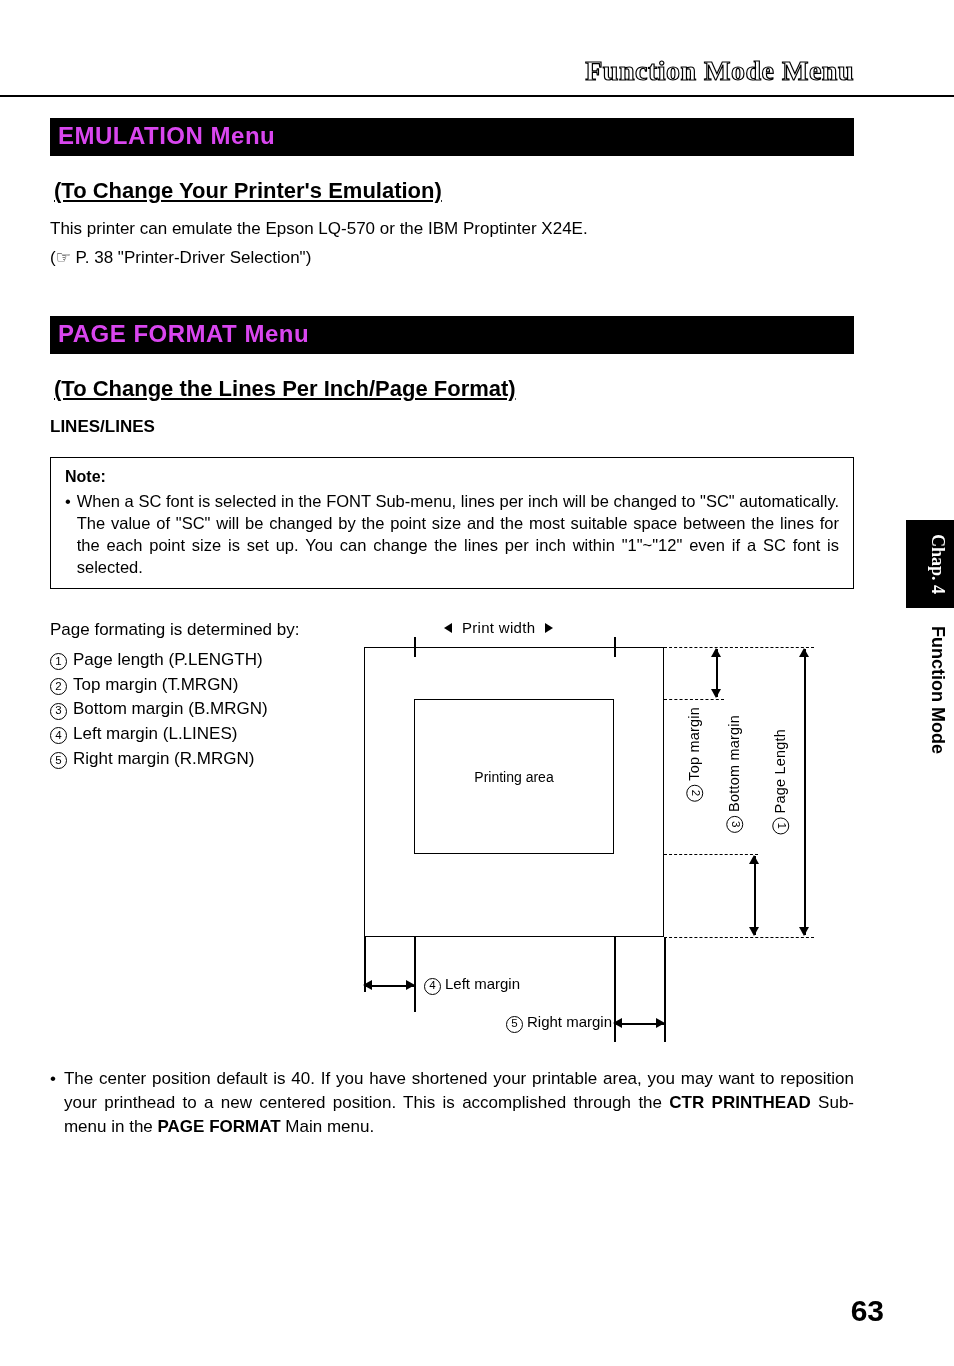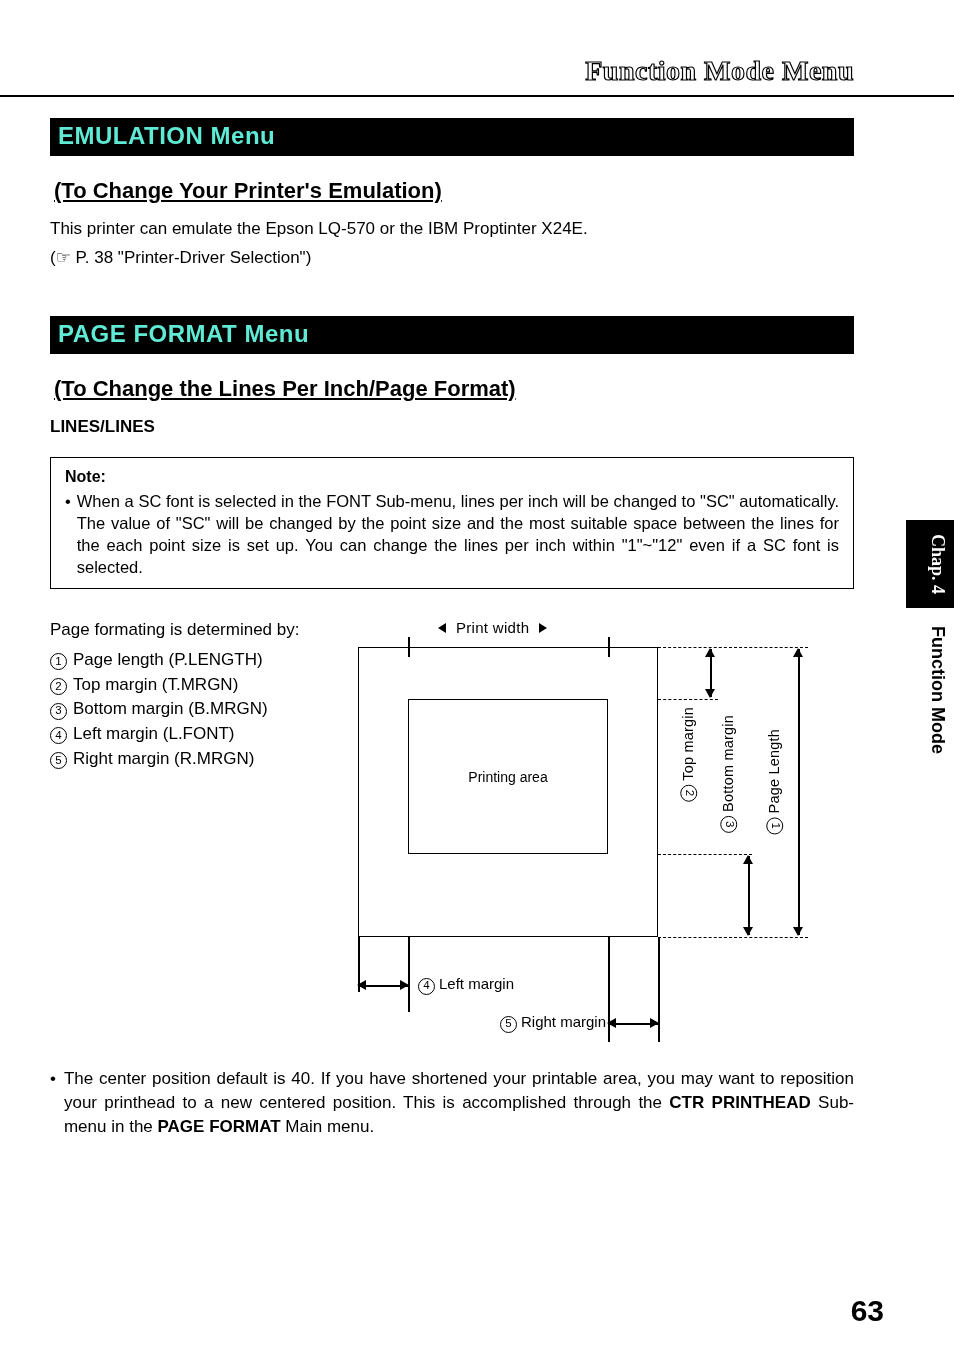--- a/index.html
+++ b/index.html
@@ -27,21 +27,21 @@
     font-family: Liberation Serif, serif;
     -webkit-text-stroke: 1.2px #000;
     -webkit-text-fill-color: #fff;
     letter-spacing: 0.5px;
   }
   .content {
     position: absolute;
     left: 50px; right: 100px; top: 118px;
   }
   .blackbar {
-    background: #000; color: #5eead4;
+    background: #000; color: #d946ef;
     font-size: 24px; font-weight: bold;
     padding: 4px 8px 6px 8px;
     margin-bottom: 22px;
     letter-spacing: 0.5px;
   }
   .subheading {
     font-size: 22px; font-weight: bold;
     margin: 0 0 14px 4px;
     text-decoration: underline;
   }
@@ -66,21 +66,21 @@
   }
   .notebox .bullet { margin-right: 6px; }
   .list { margin: 6px 0 0 0; padding: 0; list-style: none; }
   .list li { font-size: 17px; line-height: 1.45; }
   .circ {
     display: inline-flex; align-items: center; justify-content: center;
     width: 17px; height: 17px; border: 1.3px solid #000; border-radius: 50%;
     font-size: 11.5px; margin-right: 6px; line-height: 1;
   }
   .two-col {
-    display: flex; align-items: flex-start; gap: 8px; justify-content: center;
+    display: flex; align-items: flex-start; gap: 14px; justify-content: center;
   }
   .col-left { width: 300px; }
   .col-right { flex: 1; position: relative; }
 
   
   .diagram {
     position: relative;
     width: 455px; height: 420px;
     font-size: 14px;
   }
@@ -197,21 +197,21 @@
       </div>
     </div>
 
     <div class="two-col">
       <div class="col-left">
         <p class="body">Page formating is determined by:</p>
         <ul class="list">
           <li><span class="circ">1</span><span>Page length (P.LENGTH)</span></li>
           <li><span class="circ">2</span><span>Top margin (T.MRGN)</span></li>
           <li><span class="circ">3</span><span>Bottom margin (B.MRGN)</span></li>
-          <li><span class="circ">4</span><span>Left margin (L.FONT)</span></li>
+          <li><span class="circ">4</span><span>Left margin (L.LINES)</span></li>
           <li><span class="circ">5</span><span>Right margin (R.MRGN)</span></li>
         </ul>
       </div>
 
       <div class="col-right">
         <div class="diagram">
           <div class="pwlabel arr-lr">
             <span>Print width</span>
           </div>
           <div class="tick t1"></div>

